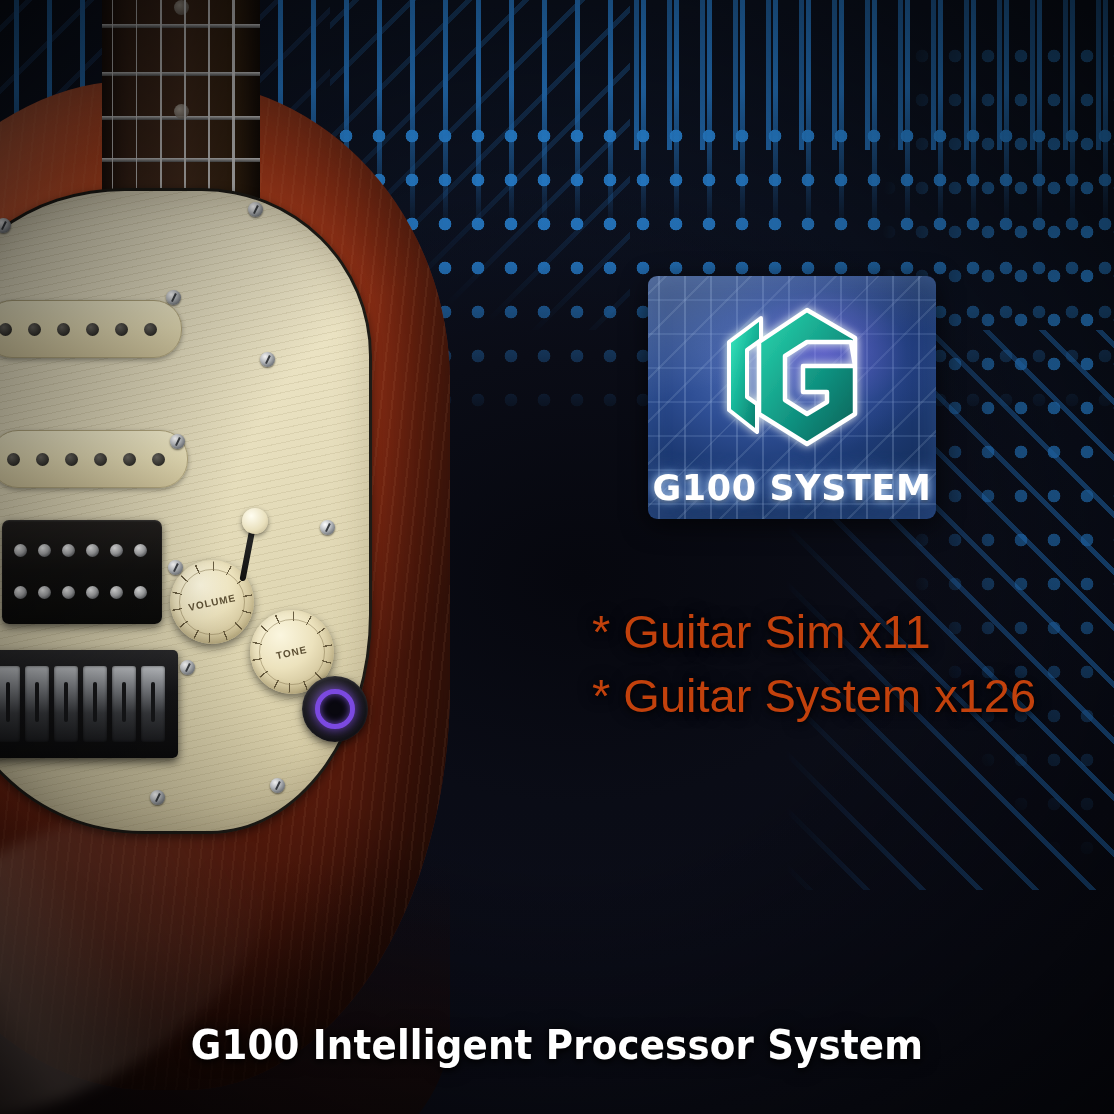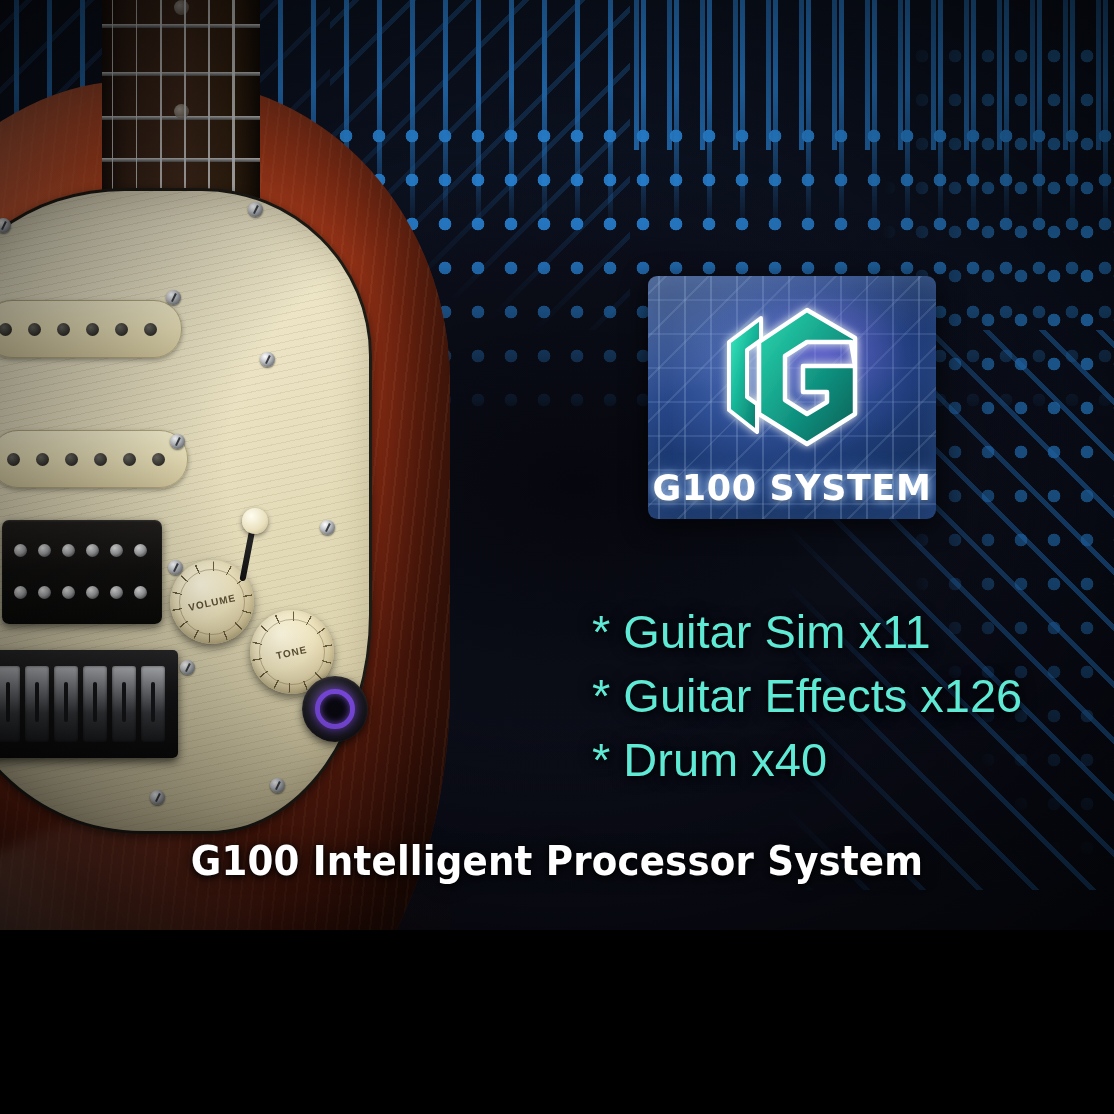--- a/index.html
+++ b/index.html
@@ -1,19 +1,19 @@
 <!DOCTYPE html>
 <html><head>
 <meta charset="utf-8">
 <style>
   html,body{margin:0;padding:0;background:#000;}
   body{width:1114px;height:1114px;overflow:hidden;
        font-family:"Liberation Sans","DejaVu Sans",sans-serif;}
 
-  #stage{position:relative;width:1114px;height:930px;overflow:hidden;
+  #stage{position:relative;width:1114px;height:1114px;overflow:hidden;
          background:#0c0e1a;}
 
   
   .bg-base{position:absolute;inset:0;
     background:
       radial-gradient(ellipse 60% 45% at 52% 52%, #06070e 0%, #0a0c16 45%, rgba(12,14,26,0) 78%),
       linear-gradient(180deg,#0d1424 0%,#0b101e 40%,#0a0c18 72%,#0c0e1a 100%);}
 
   
   .traces{position:absolute;inset:0;mix-blend-mode:screen;}
@@ -184,21 +184,21 @@
   .badge-glow{position:absolute;left:-20%;top:-35%;width:140%;height:110%;
     background:radial-gradient(ellipse 45% 50% at 58% 60%, rgba(130,110,235,.55) 0%, rgba(70,90,190,.18) 45%, rgba(0,0,0,0) 72%);}
   #logo-mark{position:absolute;left:50%;top:16px;width:186px;height:166px;margin-left:-93px;}
   .badge-title{position:absolute;left:0;right:0;bottom:11px;text-align:center;
     font-size:35px;font-weight:700;color:#fff;letter-spacing:.6px;
     font-family:"DejaVu Sans","Liberation Sans",sans-serif;
     text-shadow:0 0 9px rgba(190,220,255,.95),0 0 20px rgba(120,170,255,.8),0 2px 3px rgba(0,0,0,.55);}
 
   
   #features{position:absolute;left:592px;top:600px;width:500px;}
-  .feature-line{font-size:47px;line-height:64px;color:#5eead4;white-space:nowrap;
+  .feature-line{font-size:47px;line-height:64px;color:#c2410c;white-space:nowrap;
     font-family:"Liberation Sans","DejaVu Sans",sans-serif;
     text-shadow:0 2px 6px rgba(0,0,0,.85), 0 0 16px rgba(0,0,0,.6);}
 
   
   #caption{position:absolute;left:0;right:0;bottom:46px;text-align:center;
     font-family:"DejaVu Sans","Liberation Sans",sans-serif;
     font-size:40px;font-weight:700;color:#fff;letter-spacing:.2px;
     transform:scaleX(.93);
     text-shadow:0 2px 7px rgba(0,0,0,.95), 0 0 18px rgba(0,0,0,.8);}
 </style>
@@ -364,19 +364,18 @@
         <path d="M62 26 L30 50 L30 118 L58 140 L58 112 L48 105 L48 58 L62 48 Z" fill="url(#gTeal)" stroke="#ffffff" stroke-width="4" stroke-linejoin="round"></path>
 
         <path d="M108 18 L60 50 L60 122 L108 152 L156 122 L156 74 L104 74 L104 100 L128 100 L128 110 L108 122 L86 108 L86 64 L108 50 L152 50 L156 74 L156 46 Z" fill="url(#gTeal2)" stroke="#ffffff" stroke-width="4.5" stroke-linejoin="round"></path>
       </g>
     </svg>
     <div class="badge-title">G100 SYSTEM</div>
   </div>
 
   <div id="features">
       <div class="feature-line">* Guitar Sim x11</div>
-      <div class="feature-line">* Guitar Effects x126</div>
-      <div class="feature-line">* Drum x40</div>
+      <div class="feature-line">* Guitar System x126</div>
     </div>
 
   <div id="caption">G100 Intelligent Processor System</div>
 
 </div>
 
 </body></html>

